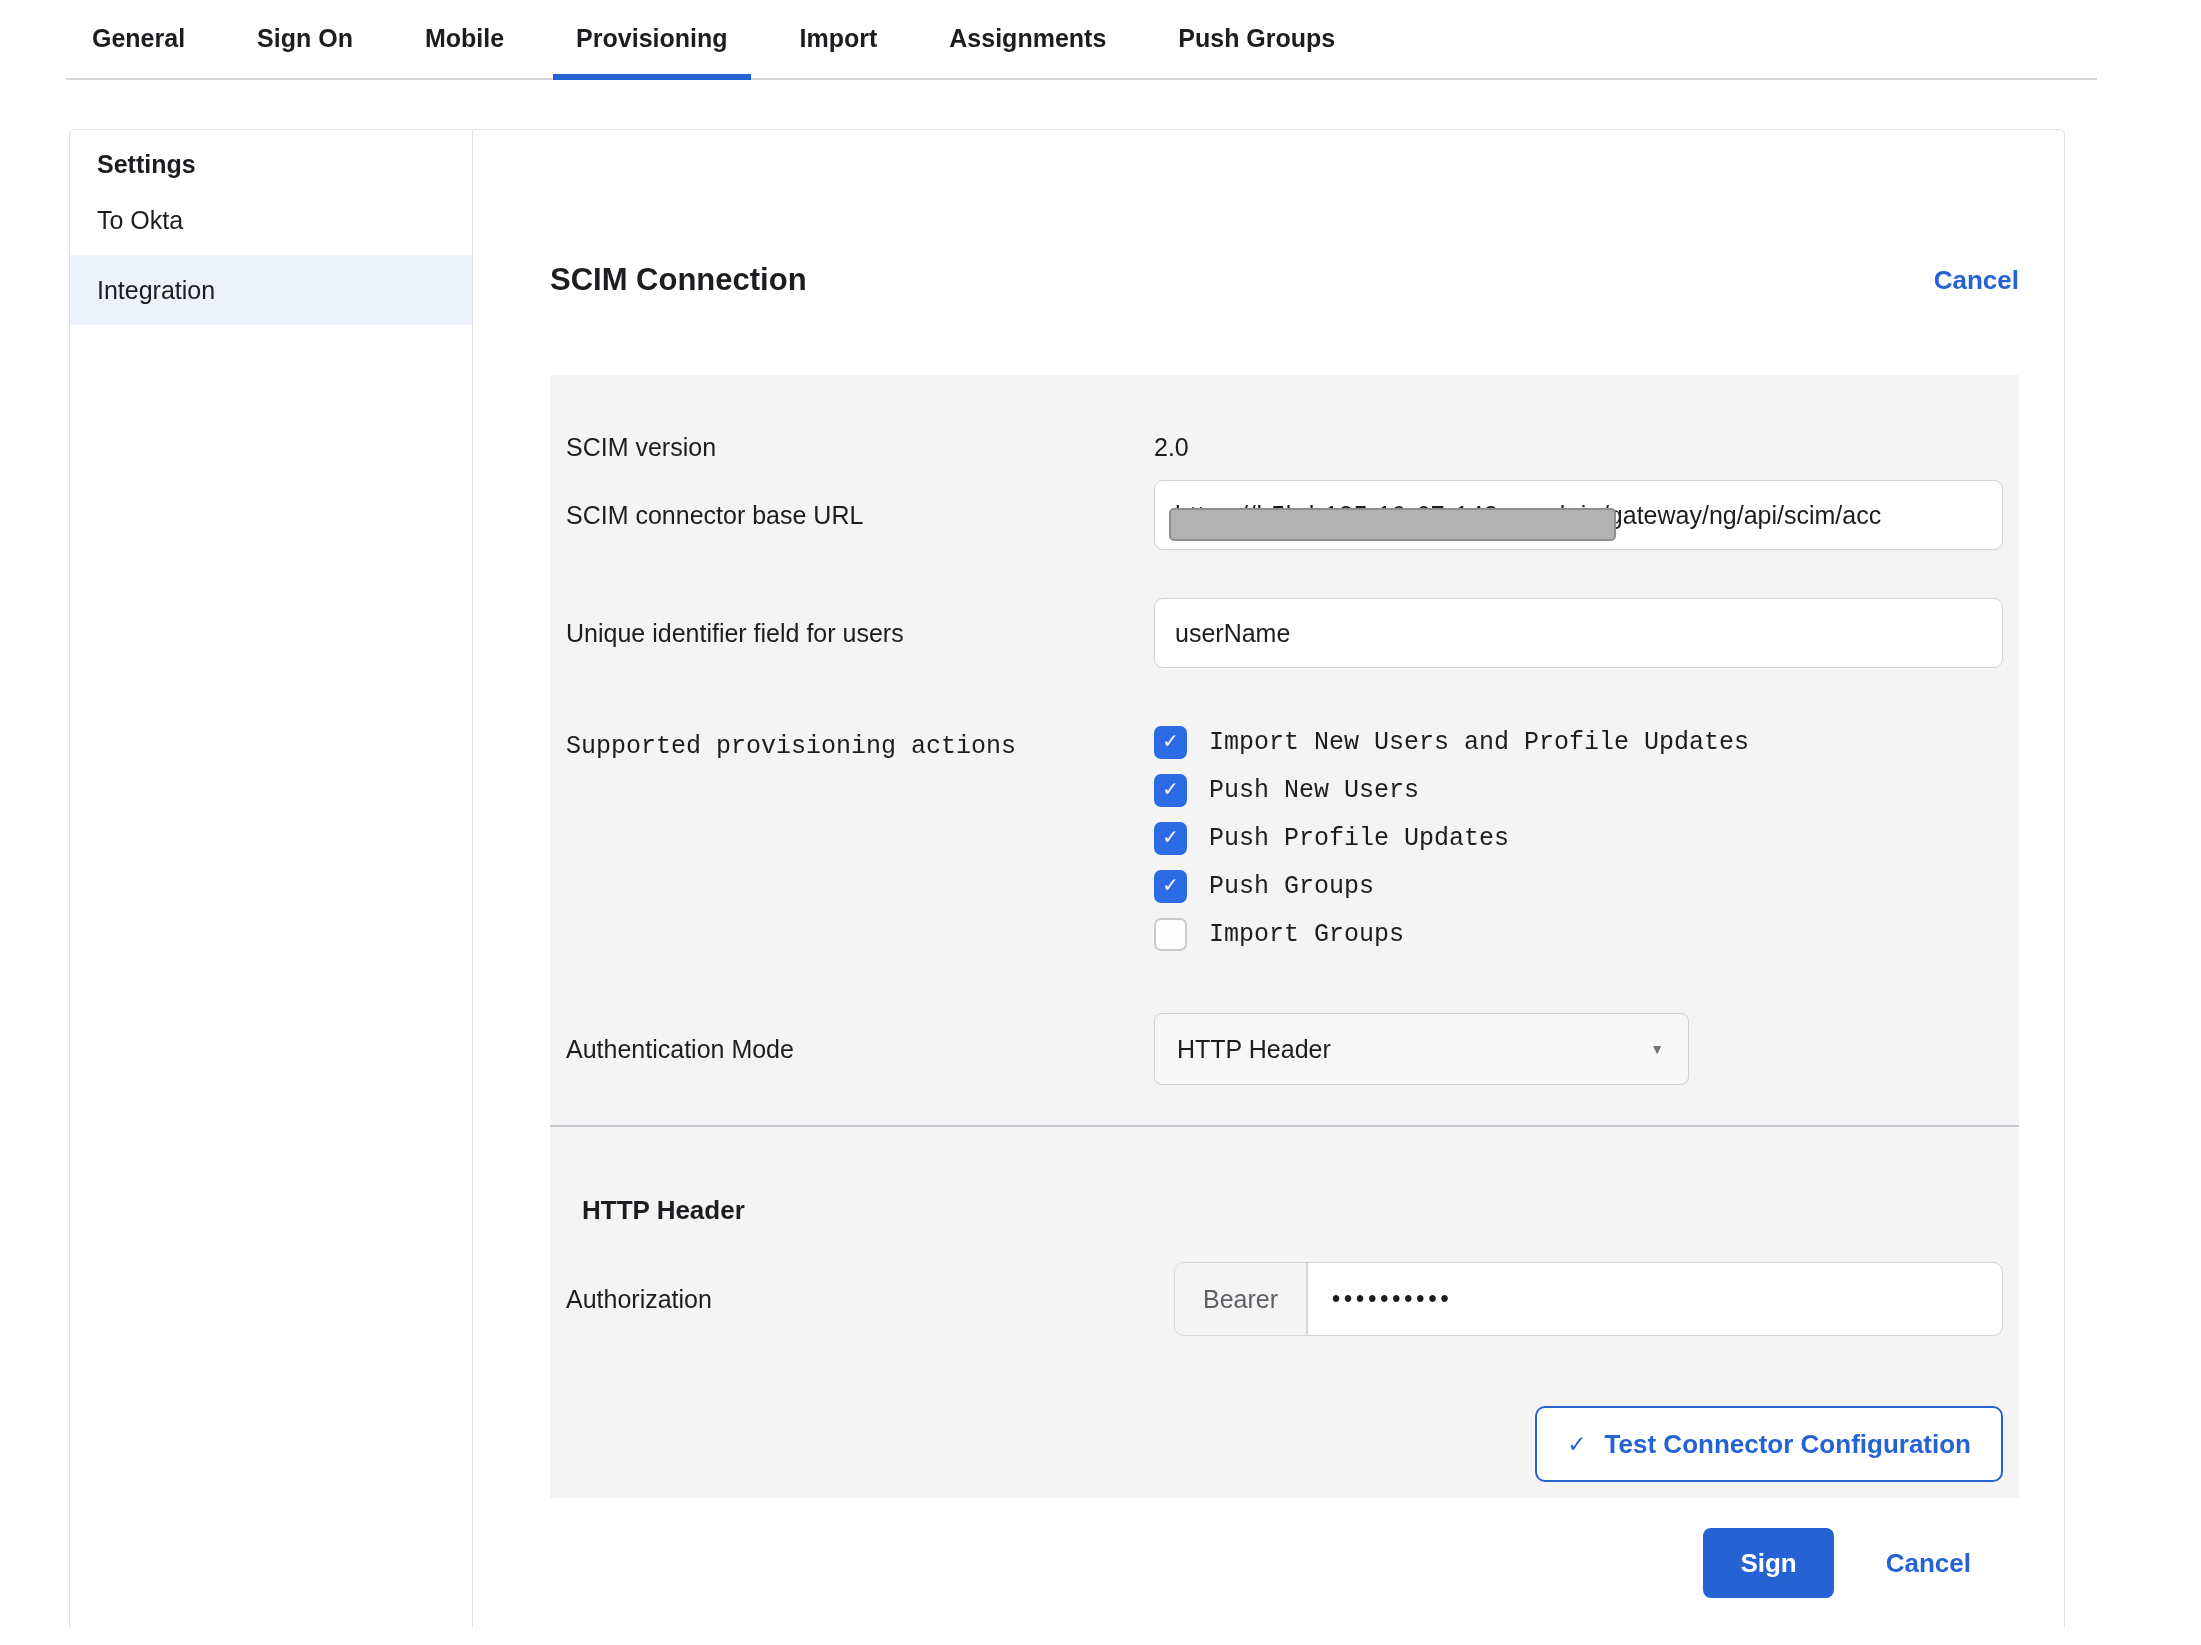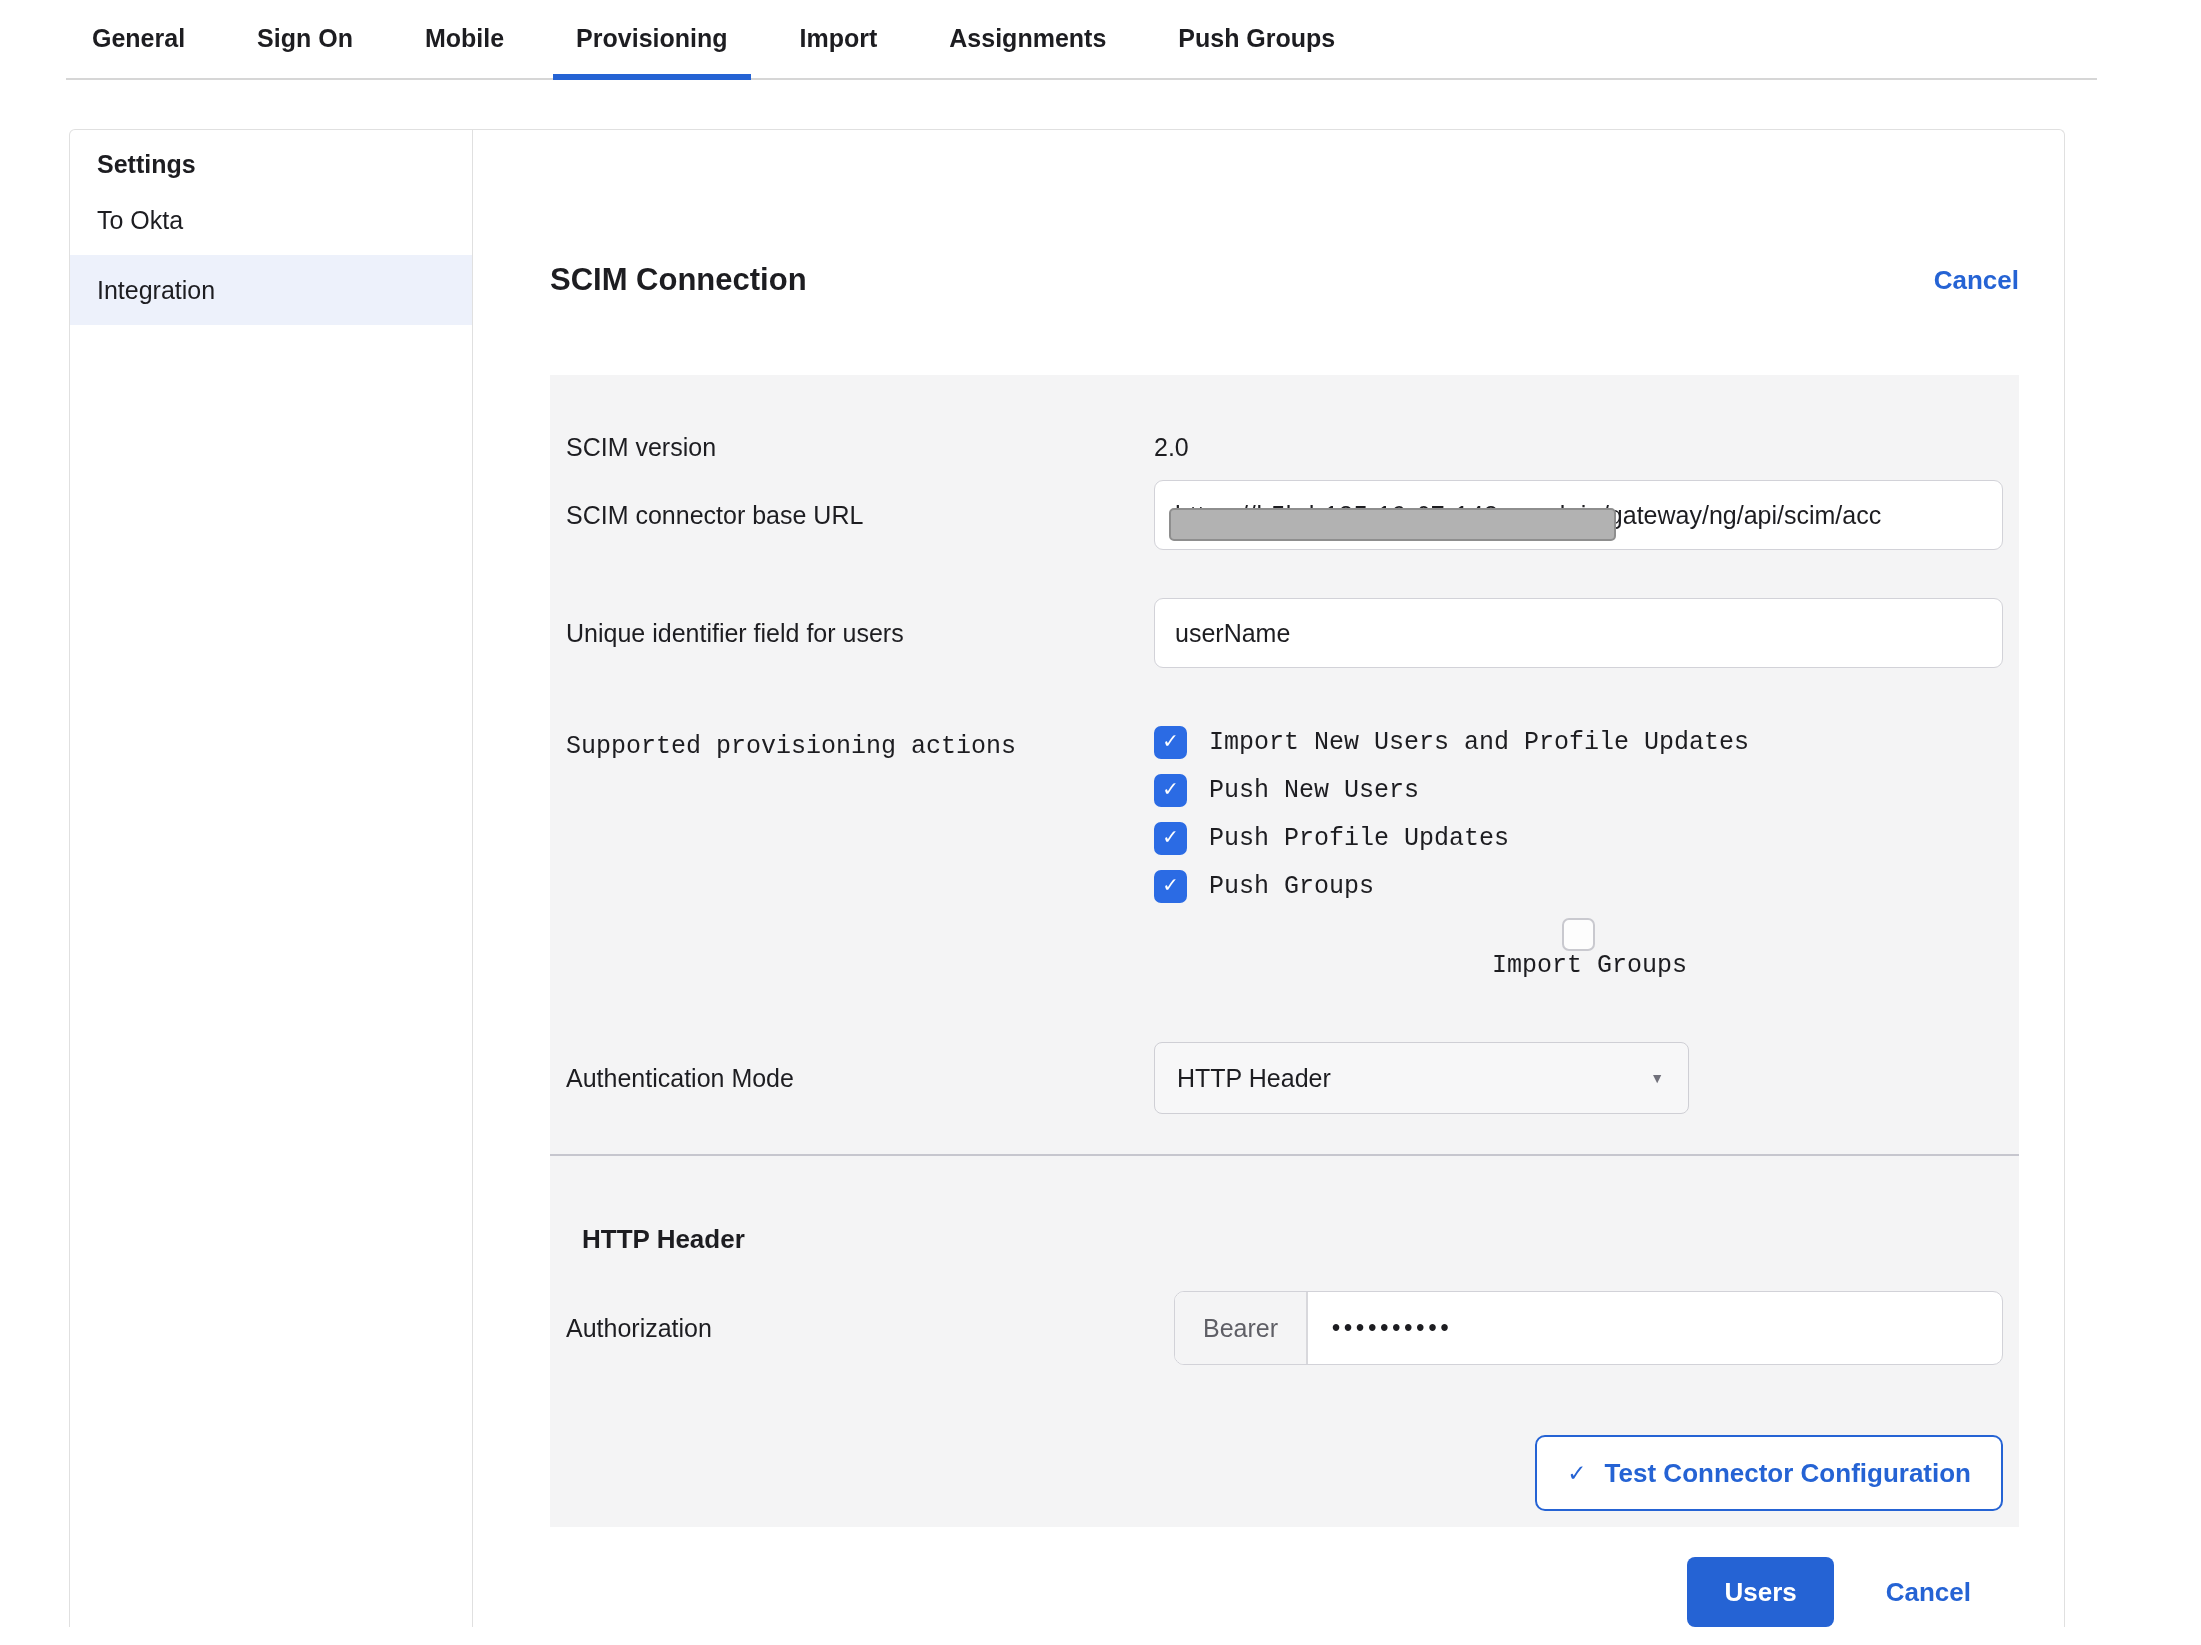--- a/index.html
+++ b/index.html
@@ -85,21 +85,21 @@
     overflow:hidden;white-space:nowrap;cursor:text;
   }
   .url-prefix{position:relative;letter-spacing:0.8px;}
   .redaction-bar{
     position:absolute;left:-6px;right:-14px;top:7px;bottom:-11px;
     background:#b2b2b2;border:2px solid #8e8e8e;border-radius:5px;
   }
   .url-suffix{letter-spacing:0;}
   
   .checkbox-row{display:flex;align-items:center;margin-bottom:15px;cursor:pointer;}
-  .checkbox-row:last-child{margin-bottom:0;flex-direction:column;}
+  .checkbox-row:last-child{margin-bottom:0;}
   .checkbox{
     width:33px;height:33px;border-radius:7px;flex-shrink:0;
     background:#fdfdfd;border:2px solid #c9c9cf;
     box-sizing:border-box;
     display:flex;align-items:center;justify-content:center;
   }
   .checkbox .tick{display:none;color:#fff;font-size:23px;font-weight:700;line-height:1;}
   .checkbox.checked{background:#2b6be4;border-color:#2b6be4;}
   .checkbox.checked .tick{display:block;}
   .checkbox-label{font-size:25px;margin-left:22px;}
@@ -274,18 +274,18 @@
         <div class="test-row">
           <button class="test-btn">
             <span class="test-check">✓</span>
             <span>Test Connector Configuration</span>
           </button>
         </div>
       </div>
     </div>
 
     <div class="actions-row">
-      <button class="save-btn">Users</button>
+      <button class="save-btn">Sign</button>
       <a class="link">Cancel</a>
     </div>
 
   </section>
 </div>
 
 </body></html>

